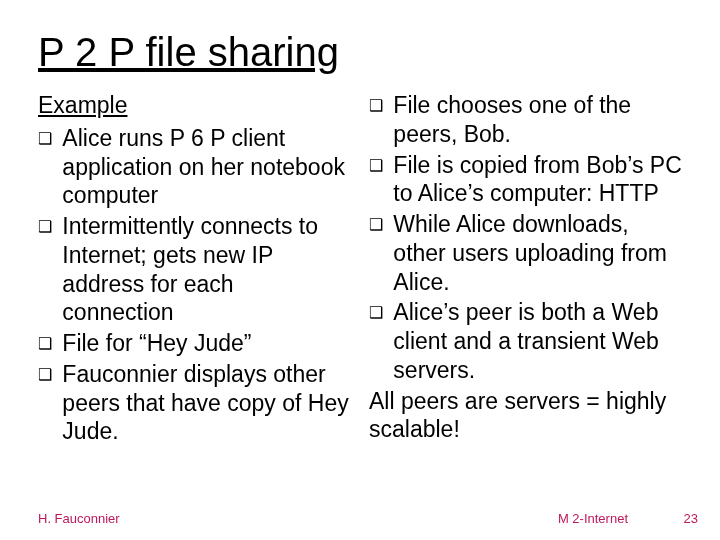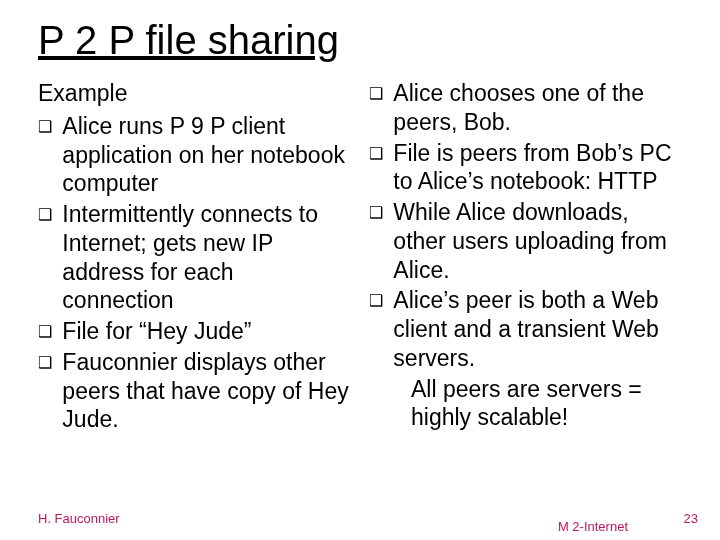--- a/index.html
+++ b/index.html
@@ -8,76 +8,75 @@
     width: 720px;
     height: 540px;
     font-family: "Trebuchet MS", "Comic Sans MS", Arial, sans-serif;
     font-size: 23px;
     color: #000;
     background: #fff;
     position: relative;
     box-sizing: border-box;
   }
   .slide {
-    padding: 18px 38px 0 38px;
+    padding: 30px 38px 0 38px;
     box-sizing: border-box;
     width: 100%;
     height: 100%;
     position: relative;
   }
   .title {
     font-size: 40px;
     text-decoration: underline;
     margin-bottom: 16px;
     font-weight: normal;
   }
   .cols {
     display: flex;
     gap: 18px;
   }
   .col {
     flex: 1;
     line-height: 1.25;
   }
   .subhead {
+    text-decoration: underline;
     margin-bottom: 4px;
   }
   .bullet {
     display: flex;
     margin-bottom: 2px;
   }
   .sq {
     flex: 0 0 auto;
     margin-right: 10px;
     font-size: 16px;
     line-height: 1;
     padding-top: 7px;
     font-family: Arial, sans-serif;
   }
   .bt {
     flex: 1;
   }
   .closing {
     margin-top: 2px;
-    margin-left: 42px;
   }
   .footer {
     position: absolute;
     bottom: 14px;
     left: 38px;
     right: 22px;
     display: flex;
     font-size: 13px;
     color: #be185d;
     font-family: Arial, sans-serif;
   }
   .footer .center {
     position: absolute;
     right: 70px;
-    margin-top: 8px;
   }
   .footer .right {
     position: absolute;
     right: 0;
     text-align: right;
   }
 </style>
 </head>
 <body>
 
@@ -85,44 +84,44 @@
 
   <div class="title">P 2 P file sharing</div>
 
   <div class="cols">
 
     <div class="col">
       <div class="subhead">Example</div>
 
       <div class="bullet">
         <span class="sq">❑</span>
-        <span class="bt">Alice runs P 9 P client application on her notebook computer</span>
+        <span class="bt">Alice runs P 6 P client application on her notebook computer</span>
       </div>
       <div class="bullet">
         <span class="sq">❑</span>
         <span class="bt">Intermittently connects to Internet; gets new IP address for each connection</span>
       </div>
       <div class="bullet">
         <span class="sq">❑</span>
         <span class="bt">File for “Hey Jude”</span>
       </div>
       <div class="bullet">
         <span class="sq">❑</span>
         <span class="bt">Fauconnier displays other peers that have copy of Hey Jude.</span>
       </div>
     </div>
 
     <div class="col">
       <div class="bullet">
         <span class="sq">❑</span>
-        <span class="bt">Alice chooses one of the peers, Bob.</span>
+        <span class="bt">File chooses one of the peers, Bob.</span>
       </div>
       <div class="bullet">
         <span class="sq">❑</span>
-        <span class="bt">File is peers from Bob’s PC to Alice’s notebook: HTTP</span>
+        <span class="bt">File is copied from Bob’s PC to Alice’s computer: HTTP</span>
       </div>
       <div class="bullet">
         <span class="sq">❑</span>
         <span class="bt">While Alice downloads, other users uploading from Alice.</span>
       </div>
       <div class="bullet">
         <span class="sq">❑</span>
         <span class="bt">Alice’s peer is both a Web client and a transient Web servers.</span>
       </div>
       <div class="closing">All peers are servers = highly scalable!</div>

